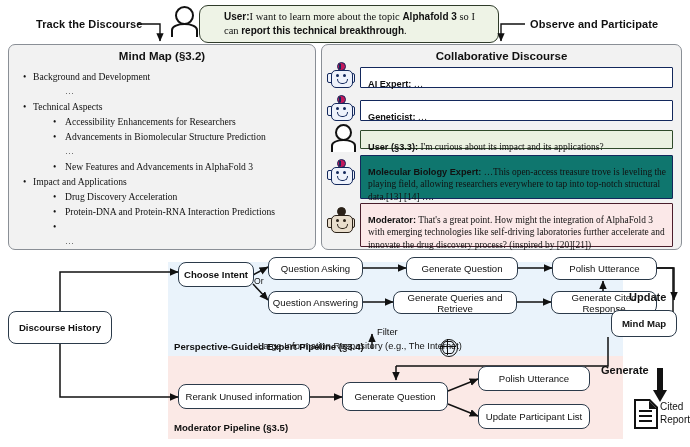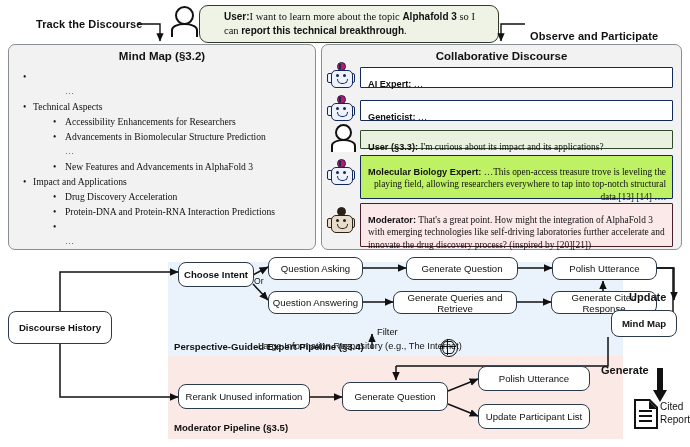--- a/index.html
+++ b/index.html
@@ -5,21 +5,21 @@
   html,body{margin:0;padding:0;background:#ffffff;}
   body{width:690px;height:447px;position:relative;overflow:hidden;
        font-family:"Liberation Sans", sans-serif;color:#111;}
   .stage{position:absolute;left:0;top:0;width:690px;height:447px;}
 
   
   .abs{position:absolute;}
 
   
   #top-label-left{left:36px;top:18px;font-size:11px;font-weight:bold;letter-spacing:.1px;}
-  #top-label-right{left:530px;top:18px;font-size:11px;font-weight:bold;letter-spacing:.1px;margin-top:12px;}
+  #top-label-right{left:530px;top:18px;font-size:11px;font-weight:bold;letter-spacing:.1px;}
 
   #user-top-bubble{
     left:199px;top:5px;width:300px;min-height:32px;box-sizing:border-box;
     background:#eef3e6;border:1.6px solid #2f3b2a;border-radius:9px;
     padding:4px 8px 5px 24px;font-family:"Liberation Serif",serif;font-size:10.5px;line-height:13.5px;
   }
   #user-top-bubble .bs{font-family:"Liberation Sans",sans-serif;font-weight:bold;font-size:10px;}
 
   
   .person{position:absolute;}
@@ -47,21 +47,21 @@
   .mm-row.dots.d2{padding-left:46px;}
 
   
   .msg-row{position:absolute;left:4px;right:6px;}
   .bubble{position:absolute;left:34px;right:2px;box-sizing:border-box;
           border-radius:1px;padding:10px 6px 3px 7px;
           font-family:"Liberation Serif",serif;font-size:9.4px;line-height:12.4px;}
   .bubble .who{font-family:"Liberation Sans",sans-serif;font-weight:bold;font-size:9.2px;}
   .b-blue{background:#ffffff;border:1.5px solid #13285c;}
   .b-green{background:#eaf1e1;border:1.5px solid #2f4a2a;}
-  .b-lblue{background:#bef264;border:1.5px solid #13285c;text-align:right;}
+  .b-lblue{background:#0f766e;border:1.5px solid #13285c;}
   .b-pink{background:#fbe8e8;border:1.5px solid #4a1d2b;}
 
   
   .robot{position:absolute;width:26px;height:28px;}
   .robot .ant{position:absolute;left:11px;top:0;width:2px;height:5px;background:#13285c;}
   .robot .bulb{position:absolute;left:8.5px;top:-2px;width:7px;height:7px;border-radius:50%;
                background:#c2185b;border:1.2px solid #13285c;}
   .robot .face{position:absolute;left:3px;top:5.5px;width:20px;height:16px;
                border:1.8px solid #13285c;border-radius:5px;background:#eef2fb;}
   .robot .ear{position:absolute;top:9px;width:3.5px;height:8px;border:1.6px solid #13285c;
@@ -128,21 +128,21 @@
     <div class="body" style="left:1px;top:17px;width:23px;height:12px;"></div>
   </div>
 
   <div class="abs" id="user-top-bubble">
     <span class="bs">User</span><span class="bs">:</span><span>I want to learn more about the topic </span><span class="bs">Alphafold 3</span><span> so I can </span><span class="bs">report this technical breakthrough</span><span>.</span>
   </div>
 
   <div class="panel" id="mindmap-panel">
     <div class="panel-title">Mind Map (§3.2)</div>
     <div id="mindmap-list">
-        <div class="mm-row l1"><span class="dot">•</span></div>
+        <div class="mm-row l1"><span class="dot">•</span><span>Background and Development</span></div>
         <div class="mm-row l2 dots d2"><span>…</span></div>
         <div class="mm-row l1"><span class="dot">•</span><span>Technical Aspects</span></div>
         <div class="mm-row l2"><span class="dot">•</span><span>Accessibility Enhancements for Researchers</span></div>
         <div class="mm-row l2"><span class="dot">•</span><span>Advancements in Biomolecular Structure Prediction</span></div>
         <div class="mm-row l2 dots d2"><span>…</span></div>
         <div class="mm-row l2"><span class="dot">•</span><span>New Features and Advancements in AlphaFold 3</span></div>
         <div class="mm-row l1"><span class="dot">•</span><span>Impact and Applications</span></div>
         <div class="mm-row l2"><span class="dot">•</span><span>Drug Discovery Acceleration</span></div>
         <div class="mm-row l2"><span class="dot">•</span><span>Protein-DNA and Protein-RNA Interaction Predictions</span></div>
         <div class="mm-row l2"><span class="dot">•</span></div>

